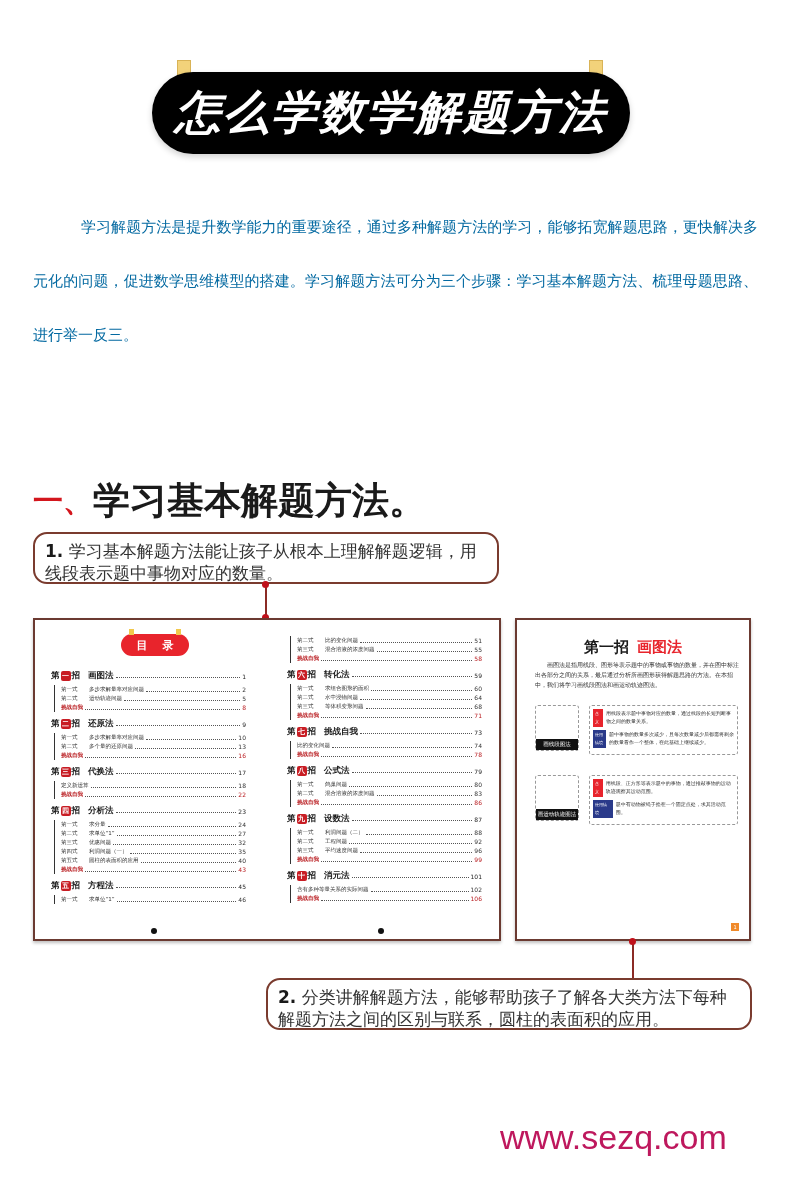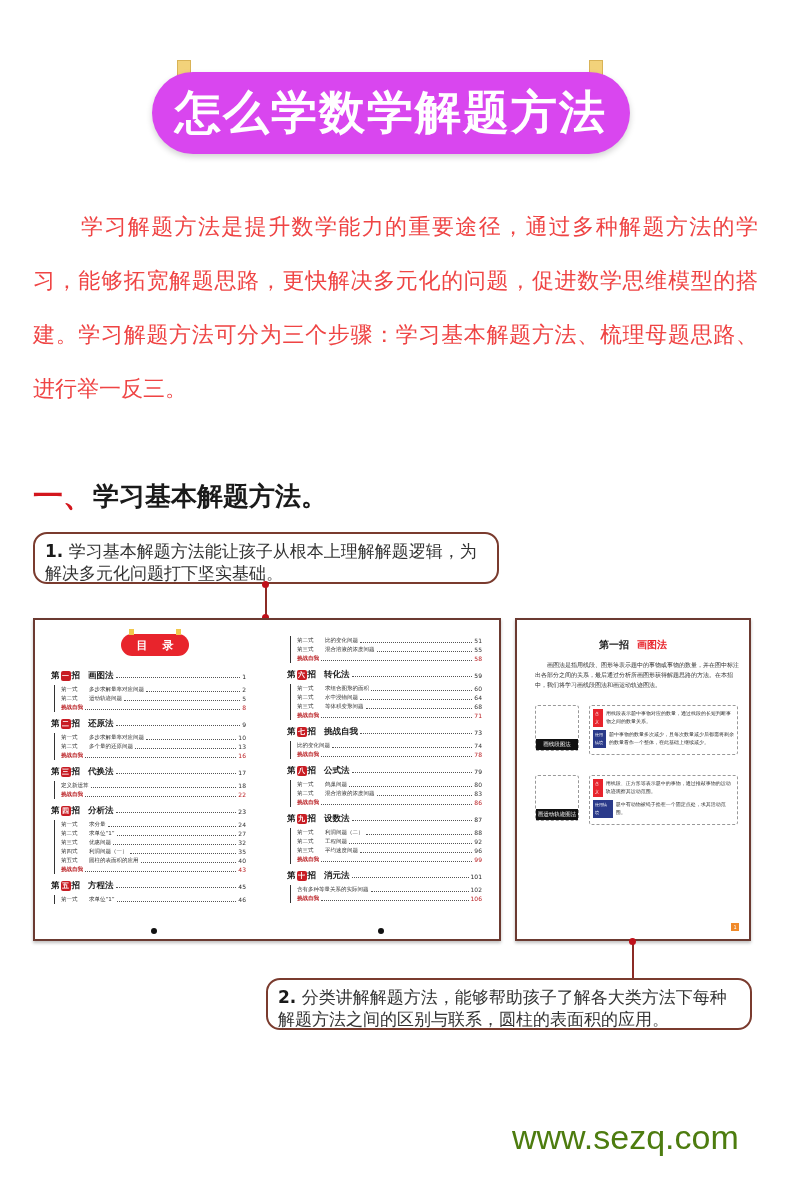--- a/index.html
+++ b/index.html
@@ -1,32 +1,32 @@
 <!DOCTYPE html>
 <html><head>
 <meta charset="utf-8">
 <style>
   * { box-sizing: border-box; margin: 0; padding: 0; }
   html, body { width: 800px; height: 1191px; background: #ffffff; overflow: hidden; }
   body { position: relative; font-family: "DejaVu Sans", "Liberation Sans", sans-serif; color: #1a1a1a; }
 
   
-  .banner { position: absolute; left: 152px; top: 72px; width: 478px; height: 82px; background: #d946ef; border-radius: 41px; box-shadow: 0 3px 6px rgba(0,0,0,0.18); display: flex; align-items: center; justify-content: center; }
+  .banner { position: absolute; left: 152px; top: 72px; width: 478px; height: 82px; background: #000000; border-radius: 41px; box-shadow: 0 3px 6px rgba(0,0,0,0.18); display: flex; align-items: center; justify-content: center; font-style: italic; }
   .banner .title { color: #fff; font-size: 46px; font-weight: bold; letter-spacing: 2px; }
   .pin { position: absolute; width: 14px; height: 18px; background: #f2d27a; border: 1px solid #d9b356; }
   .pin.left { left: 177px; top: 60px; }
   .pin.right { left: 589px; top: 60px; }
 
   
-  .intro { position: absolute; left: 33px; top: 200px; width: 725px; font-size: 22px; line-height: 54px; text-indent: 48px; color: #ef4444; text-align: justify; }
+  .intro { position: absolute; left: 33px; top: 200px; width: 725px; font-size: 15px; line-height: 54px; text-indent: 48px; color: #0369a1; text-align: justify; }
 
   
   .section-head { position: absolute; left: 33px; top: 476px; display: flex; align-items: center; }
   .section-head .num { color: #d3161d; font-size: 30px; font-weight: bold; }
-  .section-head .text { color: #1a1a1a; font-size: 26px; font-weight: bold; }
+  .section-head .text { color: #1a1a1a; font-size: 37px; font-weight: bold; }
 
   
   .callout { position: absolute; border: 2px solid #7a3b2e; border-radius: 14px; background: #fff; font-size: 17px; line-height: 22px; padding: 6px 10px 6px 10px; color: #333; }
   .callout .n { font-weight: bold; color: #1a1a1a; }
   .callout1 { left: 33px; top: 532px; width: 466px; height: 52px; }
   .callout2 { left: 266px; top: 978px; width: 486px; height: 52px; }
 
   .conn-line { position: absolute; background: #8b2b25; width: 2px; }
   .dot { position: absolute; width: 7px; height: 7px; background: #c0101a; border-radius: 50%; }
 
@@ -46,54 +46,54 @@
   .chap .cname { margin-left: 8px; }
   .leader { flex: 1; border-bottom: 1px dotted #555; margin: 0 2px; height: 4px; }
   .pg { font-size: 6px; font-weight: normal; }
   .subs { border-left: 1.5px solid #333; margin-left: 3px; padding-left: 6px; }
   .sub { display: flex; align-items: center; height: 9px; font-size: 5.5px; color: #333; }
   .sub.red { color: #b81a1e; font-weight: bold; }
   .sub .idx { width: 28px; }
   .page-dot { position: absolute; width: 6px; height: 6px; background: #111; border-radius: 50%; top: 308px; }
 
   
-  .rp-title { position: absolute; left: 0; top: 18px; width: 100%; text-align: center; font-size: 10px; font-weight: bold; }
+  .rp-title { position: absolute; left: 0; top: 18px; width: 100%; text-align: center; font-size: 15px; font-weight: bold; }
   .rp-title .red { color: #e8242c; margin-left: 8px; }
   .rp-para { position: absolute; left: 18px; top: 40px; width: 205px; font-size: 6px; line-height: 10px; text-indent: 12px; color: #333; }
   .method { position: absolute; left: 18px; width: 200px; }
   .method .fig { position: absolute; left: 0; top: 0; width: 44px; height: 46px; border: 1px dashed #999; border-radius: 3px; }
   .method .fig-label { position: absolute; left: 0; bottom: 0; width: 100%; background: #111; color: #fff; font-size: 5.5px; text-align: center; padding: 2px 0; }
   .method .desc { position: absolute; left: 54px; top: 0; width: 149px; border: 1px dashed #999; border-radius: 3px; padding: 3px; font-size: 5px; line-height: 8px; color: #333; }
   .tag { display: inline-block; font-size: 4px; color: #fff; padding: 1px 2px; margin-right: 3px; vertical-align: top; }
   .tag.red { background: #e8242c; }
   .tag.blue { background: #2a3a8a; }
   .m-row { display: flex; margin-bottom: 3px; }
   .page-num { position: absolute; right: 10px; bottom: 8px; width: 8px; height: 8px; background: #f08a2a; font-size: 5px; color: #fff; text-align: center; line-height: 8px; }
 
-  .watermark { position: absolute; left: 512px; top: 1118px; font-size: 34px; color: #4d7c0f; font-family: "Liberation Sans", sans-serif; }
+  .watermark { position: absolute; left: 500px; top: 1118px; font-size: 34px; color: #be185d; font-family: "Liberation Sans", sans-serif; }
 </style>
 </head>
 <body>
 
 <div class="pin left"></div>
 <div class="pin right"></div>
 <div class="banner">
   <span class="title">怎么学数学解题方法</span>
 </div>
 
 <p class="intro">学习解题方法是提升数学能力的重要途径，通过多种解题方法的学习，能够拓宽解题思路，更快解决多元化的问题，促进数学思维模型的搭建。学习解题方法可分为三个步骤：学习基本解题方法、梳理母题思路、进行举一反三。</p>
 
 <div class="section-head">
   <span class="num">一、</span>
   <span class="text">学习基本解题方法。</span>
 </div>
 
 <div class="callout callout1">
   <span class="n">1.</span>
-  <span>学习基本解题方法能让孩子从根本上理解解题逻辑，为解决多元化问题打下坚实基础。</span>
+  <span>学习基本解题方法能让孩子从根本上理解解题逻辑，用线段表示题中事物对应的数量。</span>
 </div>
 <div class="conn-line" style="left:265px; top:584px; height:34px;"></div>
 <div class="dot" style="left:262px; top:581px;"></div>
 <div class="dot" style="left:262px; top:614px;"></div>
 
 <div class="page page-left">
   <div class="toc-badge">
     <span class="pn" style="left:8px;"></span>
     <span class="pn" style="right:8px;"></span>
     <span>目</span>

